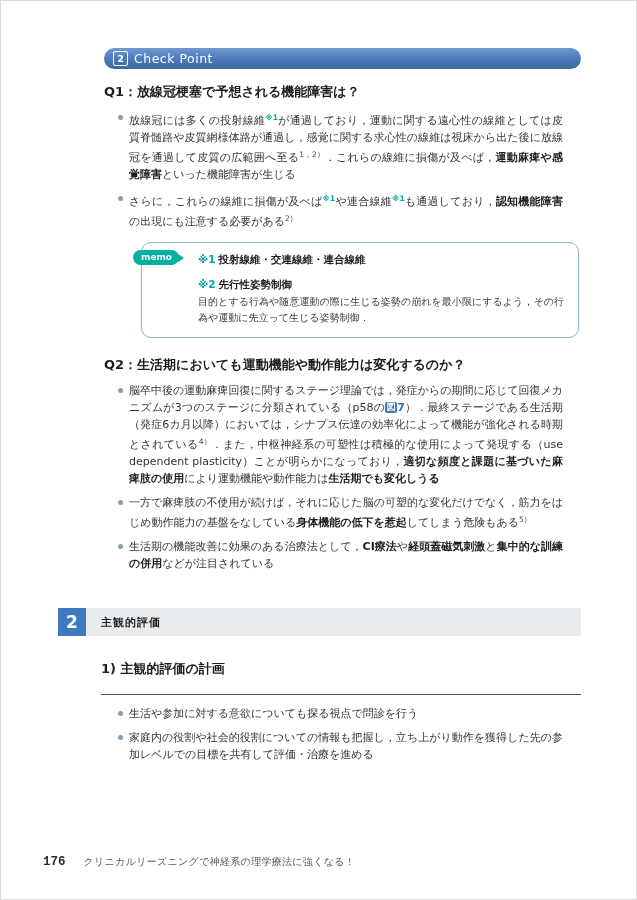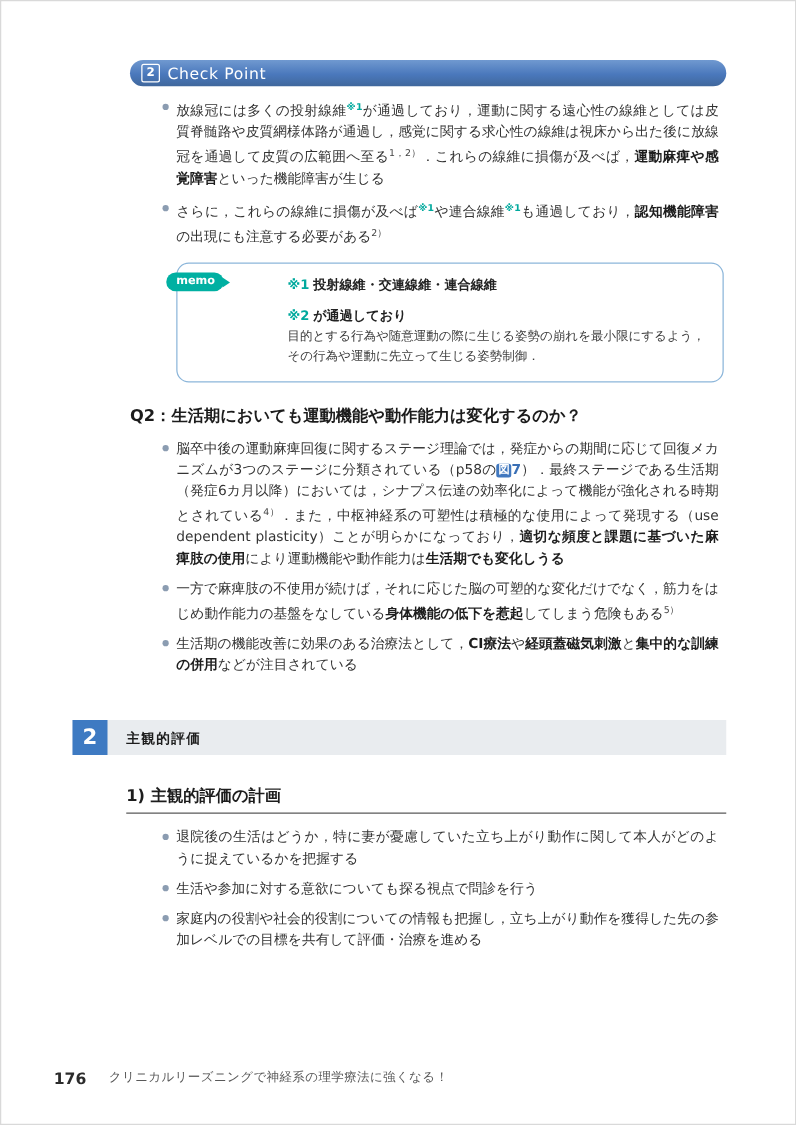--- a/index.html
+++ b/index.html
@@ -28,21 +28,21 @@
     color:#fff;font-size:9.5px;font-weight:bold;
     margin-right:6px;line-height:1;
   }
   .cp-title{color:#fff;font-size:12.5px;letter-spacing:.5px;}
   
   .q-heading{
     margin:14px 0 0 103px;
     font-size:13px;font-weight:bold;color:#1c1c1c;
   }
   .q-label{font-weight:bold;}
-  ul.bullets{list-style:none;margin:8px 0 0 12px;padding:0;}
+  ul.bullets{list-style:none;margin:8px 0 0 0;padding:0;}
   ul.bullets li{
     position:relative;
     margin:0 0 7px 128px;
     width:434px;
     font-size:11px;line-height:17px;color:#333;
     text-align:justify;
   }
   .dot{
     position:absolute;left:-11px;top:6px;
     width:5px;height:5px;border-radius:50%;
@@ -59,21 +59,21 @@
     border-radius:2px;font-weight:bold;vertical-align:1px;
   }
   .sg-zunum{color:#3a6fb5;font-weight:bold;}
   
   .memo-box{
     position:relative;
     margin:12px 0 0 140px;
     width:438px;
     border:1.5px solid #8cb6da;border-radius:10px;
     box-sizing:border-box;
-    padding:10px 14px 11px 88px;
+    padding:10px 14px 11px 56px;
   }
   .memo-tag{
     position:absolute;left:-9px;top:7px;
     background:#00b0a2;color:#fff;
     font-size:9px;font-weight:bold;line-height:1;
     padding:3px 7px 3px 8px;
     border-radius:8px;
   }
   .memo-tag::after{
     content:"";position:absolute;right:-5px;top:50%;
@@ -103,56 +103,59 @@
   .section-title{
     font-size:11px;font-weight:bold;color:#1d1d1d;
     margin-left:15px;letter-spacing:1px;
   }
   
   .subsection-title{
     margin:24px 0 0 100px;
     width:480px;
     font-size:13px;font-weight:bold;color:#1d1d1d;
     border-bottom:1px solid #5a5a5a;
-    padding-bottom:4px;
+    padding-bottom:16px;
   }
   ul.bullets.sub{margin-top:10px;}
   
   .footer{
     position:absolute;left:42px;top:854px;
-    display:flex;align-items:flex-start;
+    display:flex;align-items:flex-start;font-family:Liberation Mono, monospace;
   }
   .footer-page{font-size:12.5px;font-weight:bold;color:#2b2b2b;}
   .footer-title{font-size:10px;color:#595959;margin-left:18px;letter-spacing:.3px;}
 </style>
 </head>
 <body>
 
 <div class="page">
 
   <div class="cp-bar">
     <span class="cp-badge">2</span>
     <span class="cp-title">Check Point</span>
   </div>
 
+  <div class="q-heading">
+    <span class="q-label">Q1：</span><span>放線冠梗塞で予想される機能障害は？</span>
+  </div>
   <ul class="bullets">
     <li><span class="dot"></span><span><span class="sg-n">放線冠には多くの投射線維</span><span class="sg-ref">※1</span><span class="sg-n">が通過しており，運動に関する遠心性の線維としては皮質脊髄路や皮質網様体路が通過し，感覚に関する求心性の線維は視床から出た後に放線冠を通過して皮質の広範囲へ至る</span><span class="sg-sup">1，2）</span><span class="sg-n">．これらの線維に損傷が及べば，</span><span class="sg-b">運動麻痺や感覚障害</span><span class="sg-n">といった機能障害が生じる</span></span></li>
     <li><span class="dot"></span><span><span class="sg-n">さらに，これらの線維に損傷が及べば</span><span class="sg-ref">※1</span><span class="sg-n">や連合線維</span><span class="sg-ref">※1</span><span class="sg-n">も通過しており，</span><span class="sg-b">認知機能障害</span><span class="sg-n">の出現にも注意する必要がある</span><span class="sg-sup">2）</span></span></li>
   </ul>
 
   <div class="memo-box">
     <span class="memo-tag">memo</span>
     <div class="memo-note">
       <div class="memo-title">
         <span class="memo-ref">※1</span><span>投射線維・交連線維・連合線維</span>
       </div>
     </div>
     <div class="memo-note">
       <div class="memo-title">
-        <span class="memo-ref">※2</span><span>が通過しており</span>
+        <span class="memo-ref">※2</span><span>先行性姿勢制御</span>
       </div>
       <div class="memo-body">目的とする行為や随意運動の際に生じる姿勢の崩れを最小限にするよう，その行為や運動に先立って生じる姿勢制御．</div>
     </div>
   </div>
 
   <div class="q-heading" style="margin-top:18px;">
     <span class="q-label">Q2：</span><span>生活期においても運動機能や動作能力は変化するのか？</span>
   </div>
   <ul class="bullets">
     <li><span class="dot"></span><span><span class="sg-n">脳卒中後の運動麻痺回復に関するステージ理論では，発症からの期間に応じて回復メカニズムが3つのステージに分類されている（p58の</span><span class="sg-zu">図</span><span class="sg-zunum">7</span><span class="sg-n">）．最終ステージである生活期（発症6カ月以降）においては，シナプス伝達の効率化によって機能が強化される時期とされている</span><span class="sg-sup">4）</span><span class="sg-n">．また，中枢神経系の可塑性は積極的な使用によって発現する（use dependent plasticity）ことが明らかになっており，</span><span class="sg-b">適切な頻度と課題に基づいた麻痺肢の使用</span><span class="sg-n">により運動機能や動作能力は</span><span class="sg-b">生活期でも変化しうる</span></span></li>
@@ -160,21 +163,20 @@
     <li><span class="dot"></span><span><span class="sg-n">生活期の機能改善に効果のある治療法として，</span><span class="sg-b">CI療法</span><span class="sg-n">や</span><span class="sg-b">経頭蓋磁気刺激</span><span class="sg-n">と</span><span class="sg-b">集中的な訓練の併用</span><span class="sg-n">などが注目されている</span></span></li>
   </ul>
 
   <div class="section-bar">
     <div class="section-num">2</div>
     <div class="section-title">主観的評価</div>
   </div>
 
   <div class="subsection-title">1) 主観的評価の計画</div>
   <ul class="bullets sub">
-    <li><span class="dot"></span><span>退院後の生活はどうか，特に妻が憂慮していた立ち上がり動作に関して本人がどのように捉えているかを把握する</span></li>
     <li><span class="dot"></span><span>生活や参加に対する意欲についても探る視点で問診を行う</span></li>
     <li><span class="dot"></span><span>家庭内の役割や社会的役割についての情報も把握し，立ち上がり動作を獲得した先の参加レベルでの目標を共有して評価・治療を進める</span></li>
   </ul>
 
   <div class="footer">
     <span class="footer-page">176</span>
     <span class="footer-title">クリニカルリーズニングで神経系の理学療法に強くなる！</span>
   </div>
 
 </div>

